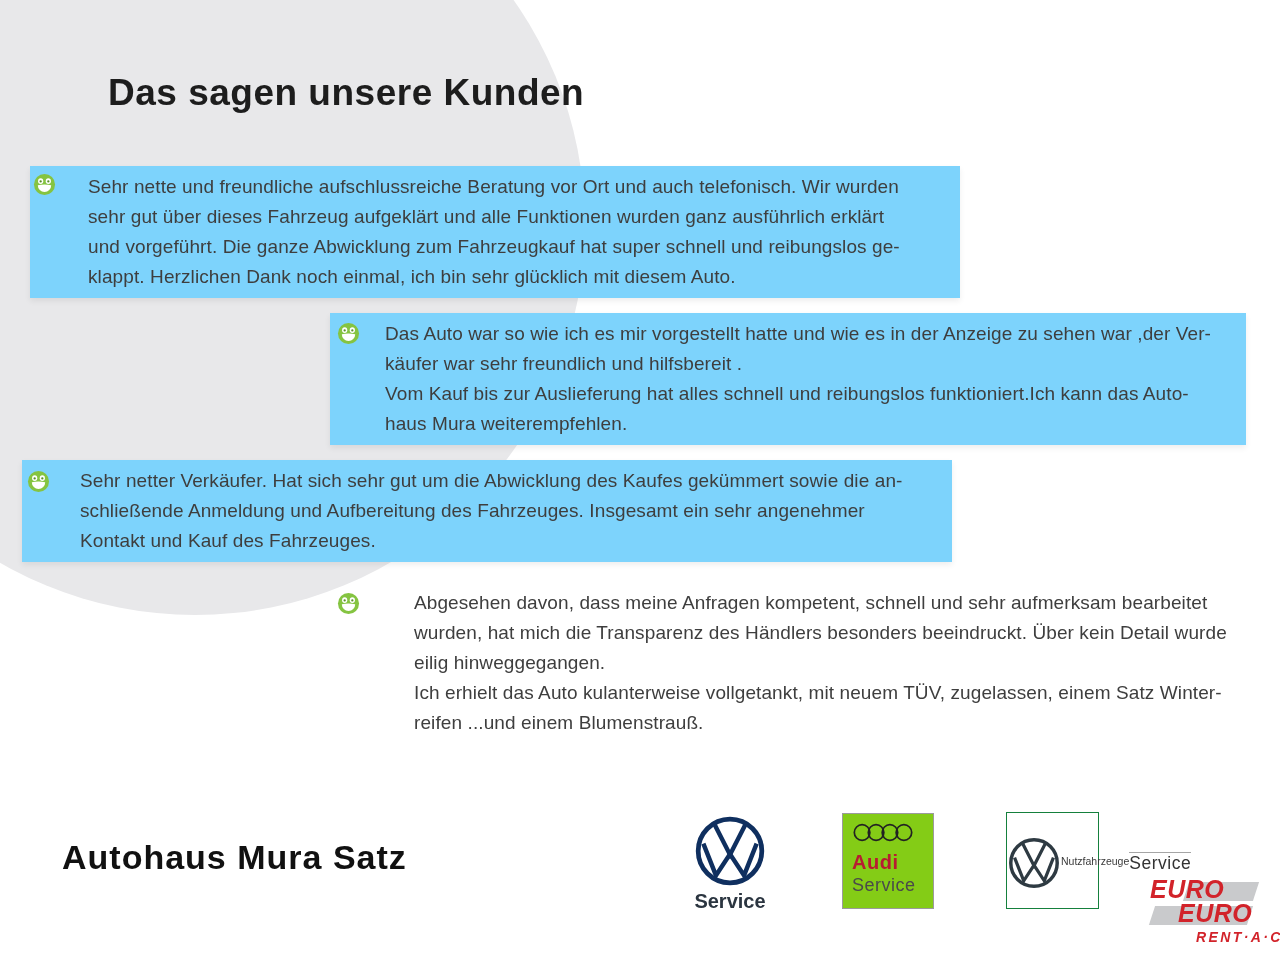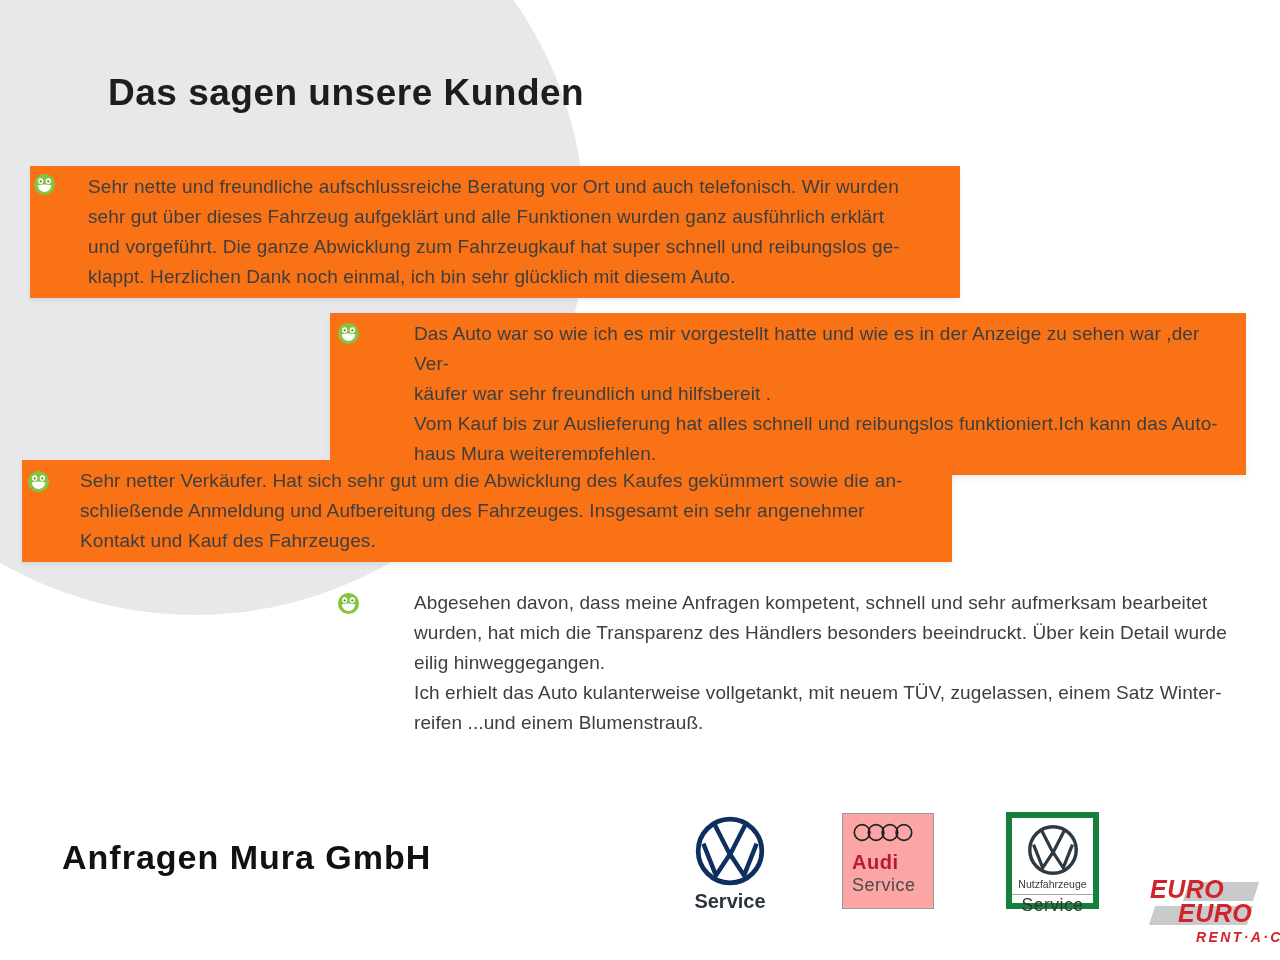--- a/index.html
+++ b/index.html
@@ -10,60 +10,60 @@
   }
   .bg-circle{
     position:absolute;left:-195px;top:-165px;width:780px;height:780px;
     border-radius:50%;background:#e8e8ea;
   }
   .page-title{
     position:absolute;left:100px;top:72px;
     font-size:37px;font-weight:bold;color:#1d1d1d;letter-spacing:0.5px;margin-left:8px;
   }
   .card{
-    position:absolute;background:#f97316;
+    position:absolute;background:#7dd3fc;
     box-shadow:0 3px 6px rgba(0,0,0,0.07);
   }
   .card .txt{
     font-size:19px;line-height:30px;color:#3e3e3e;letter-spacing:0.1px;
     white-space:pre-line;padding:6px 8px 6px 0;
   }
   .smiley{position:absolute;width:23px;height:23px;}
   .c1{left:30px;top:166px;width:930px;}
   .c1 .smiley{left:3px;top:7px;}
   .c1 .txt{margin-left:58px;}
   .c2{left:330px;top:313px;width:916px;}
   .c2 .smiley{left:7px;top:9px;}
-  .c2 .txt{margin-left:84px;}
+  .c2 .txt{margin-left:55px;}
   .c3{left:22px;top:460px;width:930px;}
   .c3 .smiley{left:5px;top:10px;}
   .c3 .txt{margin-left:58px;}
   .c4{left:330px;top:582px;width:921px;background:transparent;box-shadow:none;}
   .c4 .smiley{left:7px;top:10px;}
   .c4 .txt{margin-left:84px;}
   .company-name{
     position:absolute;left:62px;top:838px;
     font-size:34px;font-weight:bold;color:#111;letter-spacing:1px;
   }
   
   .vw-service{position:absolute;left:688px;top:814px;width:84px;text-align:center;}
   .vw-service .lbl{font-size:20px;font-weight:bold;color:#2b3540;margin-top:2px;}
   
   .audi-box{
     position:absolute;left:842px;top:813px;width:92px;height:96px;
-    border:1px solid #9b9b9b;background:#fca5a5;box-sizing:border-box;
+    border:1px solid #9b9b9b;background:#84cc16;box-sizing:border-box;
     padding:9px 0 0 9px;
   }
   .audi-brand{font-size:20px;font-weight:bold;color:#b81b31;margin-top:9px;letter-spacing:0.5px;}
   .audi-lbl{font-size:18px;color:#4a4a4a;margin-top:1px;letter-spacing:0.5px;}
   
   .nfz-box{
     position:absolute;left:1006px;top:812px;width:93px;height:97px;
-    border:6px solid #15803d;background:#fff;box-sizing:border-box;
-    display:flex;flex-direction:column;align-items:center;
+    border:1px solid #15803d;background:#fff;box-sizing:border-box;
+    display:flex;flex-direction:row;align-items:center;
   }
   .nfz-box .roundel{margin-top:5px;}
   .nfz-brand{font-size:10.5px;color:#3a3a3a;margin-top:1px;}
   .nfz-service{
     width:100%;border-top:1px solid #a5a5a5;margin-top:4px;flex:1;
     display:flex;align-items:center;justify-content:center;
     font-size:17.5px;color:#333;font-weight:500;letter-spacing:0.5px;
   }
   
   .euromobil{position:absolute;left:1148px;top:878px;width:112px;height:72px;}
@@ -150,21 +150,21 @@
       <path d="M -7 0.8 A 7 7 0 0 0 7 0.8 Q 0 -1 -7 0.8 Z" fill="#ffffff"></path>
     </svg>
   </span>
   <div class="txt">Abgesehen davon, dass meine Anfragen kompetent, schnell und sehr aufmerksam bearbeitet
 wurden, hat mich die Transparenz des Händlers besonders beeindruckt. Über kein Detail wurde
 eilig hinweggegangen.
 Ich erhielt das Auto kulanterweise vollgetankt, mit neuem TÜV, zugelassen, einem Satz Winter-
 reifen ...und einem Blumenstrauß.</div>
 </div>
 
-<div class="company-name">Anfragen Mura GmbH</div>
+<div class="company-name">Autohaus Mura Satz</div>
 
 <div class="vw-service">
   <span>
     <svg viewBox="-25 -25 50 50" width="74" height="74" style="margin:0 auto;">
       <circle r="21.5" fill="none" stroke="#0f2f5f" stroke-width="3.2"></circle>
       <path d="M -10.5 -18 L 0 2.5 L 10.5 -18" fill="none" stroke="#0f2f5f" stroke-width="3"></path>
       <path d="M -18 -5 L -9.5 16.5 L 0 2 L 9.5 16.5 L 18 -5" fill="none" stroke="#0f2f5f" stroke-width="3"></path>
     </svg>
   </span>
   <div class="lbl">Service</div>

